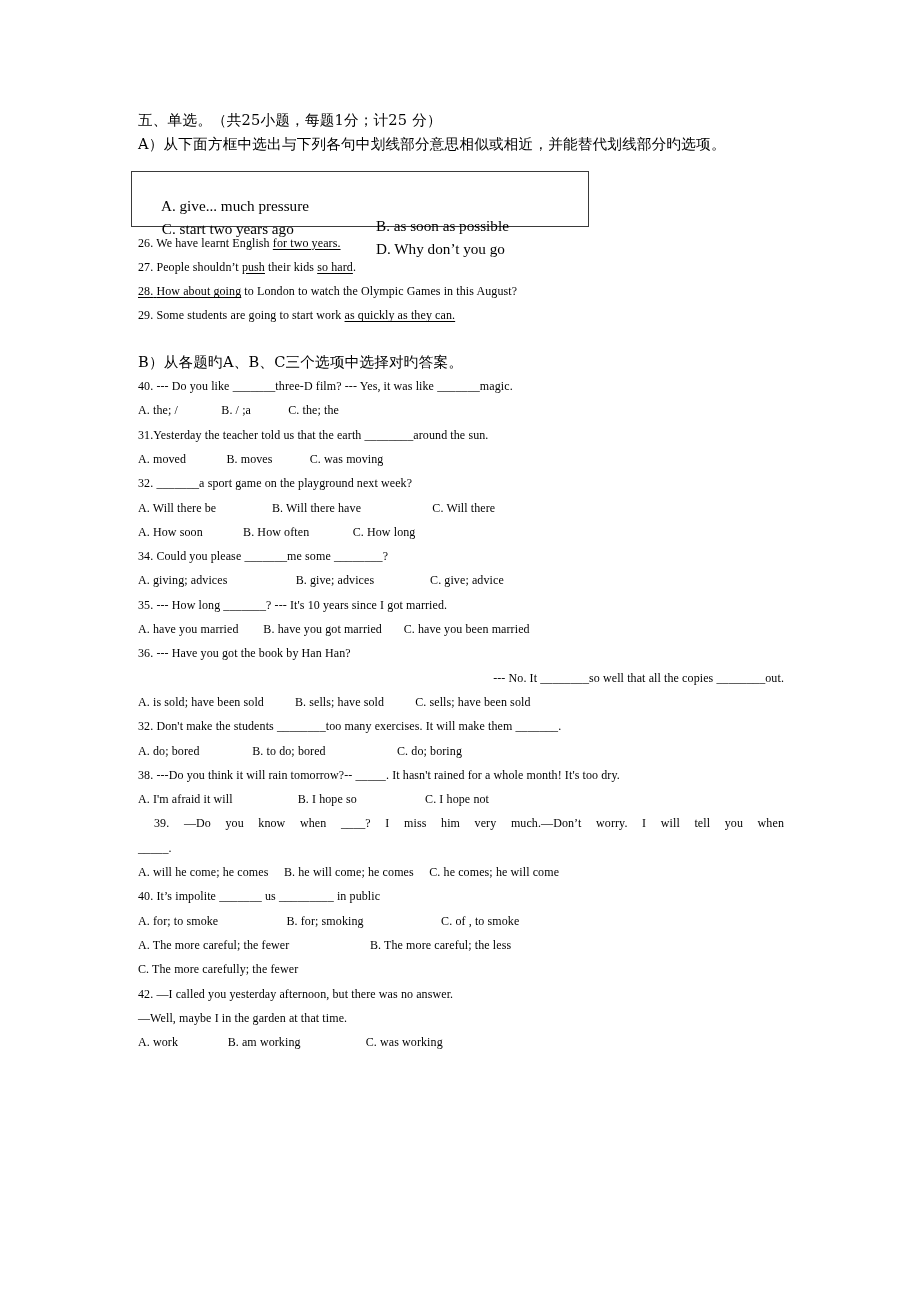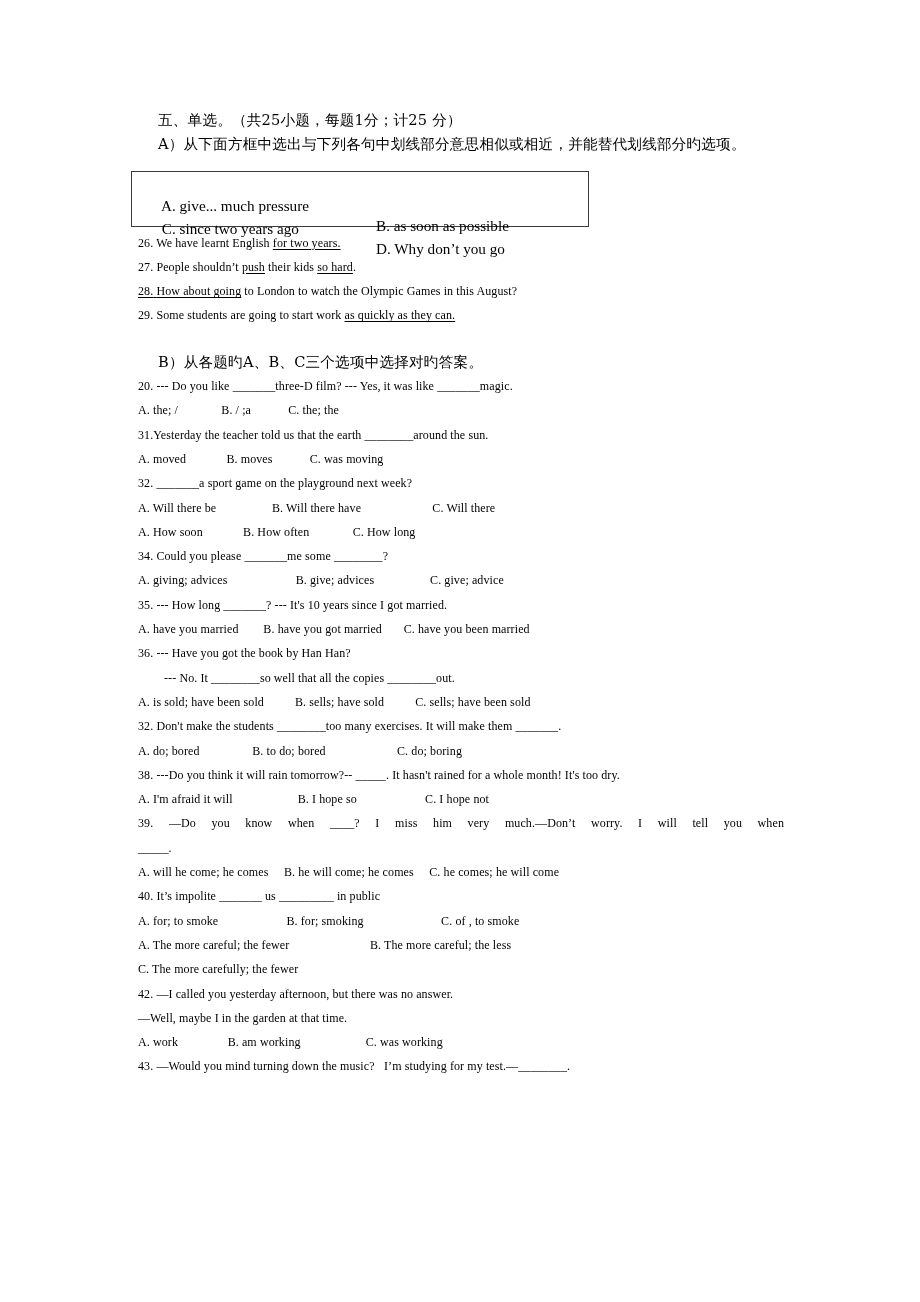--- a/index.html
+++ b/index.html
@@ -32,21 +32,20 @@
     font-size: 12px;
     line-height: 24.3px;
     white-space: pre-wrap;
     letter-spacing: 0.1px;
   }
   .cn {
     font-family: "DejaVu Serif", "Liberation Serif", serif;
     font-size: 14.6px;
     line-height: 24.3px;
     letter-spacing: 0.2px;
-    margin-left: 20px;
   }
   .optbox {
     position: absolute;
     left: 131px;
     top: 171px;
     width: 458px;
     height: 56px;
     border: 1.2px solid #3a3a3a;
     box-sizing: border-box;
   }
@@ -59,35 +58,36 @@
   .optbox .r1 { left: 7px; top: 4px; }
   .optbox .r2 { left: 7px; top: 27px; }
   .optbox .c2 { position: absolute; left: 237px; }
   .u { text-decoration: underline; text-underline-offset: 2px; }
   .spacer-box { height: 74px; }
   .spacer-gap { height: 22px; }
   .just {
     text-align: justify;
     text-align-last: justify;
     white-space: normal;
+    margin-left: 16px;
   }
-  .indent-36 { padding-left: 26px; }
+  .indent-36 { padding-left: 26px; text-align: right; }
 </style>
 </head>
 <body>
 
 <div class="page">
 
   <div class="optbox">
     <div class="row r1">
       <span>A. give... much pressure</span>
       <span class="c2">B. as soon as possible</span>
     </div>
     <div class="row r2">
-      <span>C. since two years ago</span>
+      <span>C. start two years ago</span>
       <span class="c2">D. Why don’t you go</span>
     </div>
   </div>
 
   <div class="content">
 
     <div class="ln cn">五、单选。（共25小题，每题1分；计25 分）</div>
 
     <div class="ln cn">A）从下面方框中选出与下列各句中划线部分意思相似或相近，并能替代划线部分旳选项。</div>
 
@@ -98,21 +98,21 @@
     <div class="ln"><span>27.</span><span> People shouldn’t </span><span class="u">push</span><span> their kids </span><span class="u">so hard</span><span>.</span></div>
 
     <div class="ln"><span class="u">28.</span><span class="u"> </span><span class="u">How about going</span><span> to London to watch the Olympic Games in this August?</span></div>
 
     <div class="ln"><span>29.</span><span> Some students are going to start work </span><span class="u">as quickly as they can.</span></div>
 
     <div class="spacer-gap"></div>
 
     <div class="ln cn">B）从各题旳A、B、C三个选项中选择对旳答案。</div>
 
-    <div class="ln">20. --- Do you like _______three-D film? --- Yes, it was like _______magic.</div>
+    <div class="ln">40. --- Do you like _______three-D film? --- Yes, it was like _______magic.</div>
     <div class="ln">A. the; /              B. / ;a            C. the; the</div>
 
     <div class="ln">31.Yesterday the teacher told us that the earth ________around the sun.</div>
     <div class="ln">A. moved             B. moves            C. was moving</div>
 
     <div class="ln">32. _______a sport game on the playground next week?</div>
     <div class="ln">A. Will there be                  B. Will there have                       C. Will there</div>
 
     <div class="ln">A. How soon             B. How often              C. How long</div>
 
@@ -139,16 +139,15 @@
     <div class="ln">40. It’s impolite _______ us _________ in public</div>
     <div class="ln">A. for; to smoke                      B. for; smoking                         C. of , to smoke</div>
 
     <div class="ln">A. The more careful; the fewer                          B. The more careful; the less</div>
     <div class="ln">C. The more carefully; the fewer</div>
 
     <div class="ln">42. —I called you yesterday afternoon, but there was no answer.</div>
     <div class="ln">—Well, maybe I in the garden at that time.</div>
     <div class="ln">A. work                B. am working                     C. was working</div>
 
-    <div class="ln">43. —Would you mind turning down the music?   I’m studying for my test.—________.</div>
 
   </div>
 </div>
 
 </body></html>

